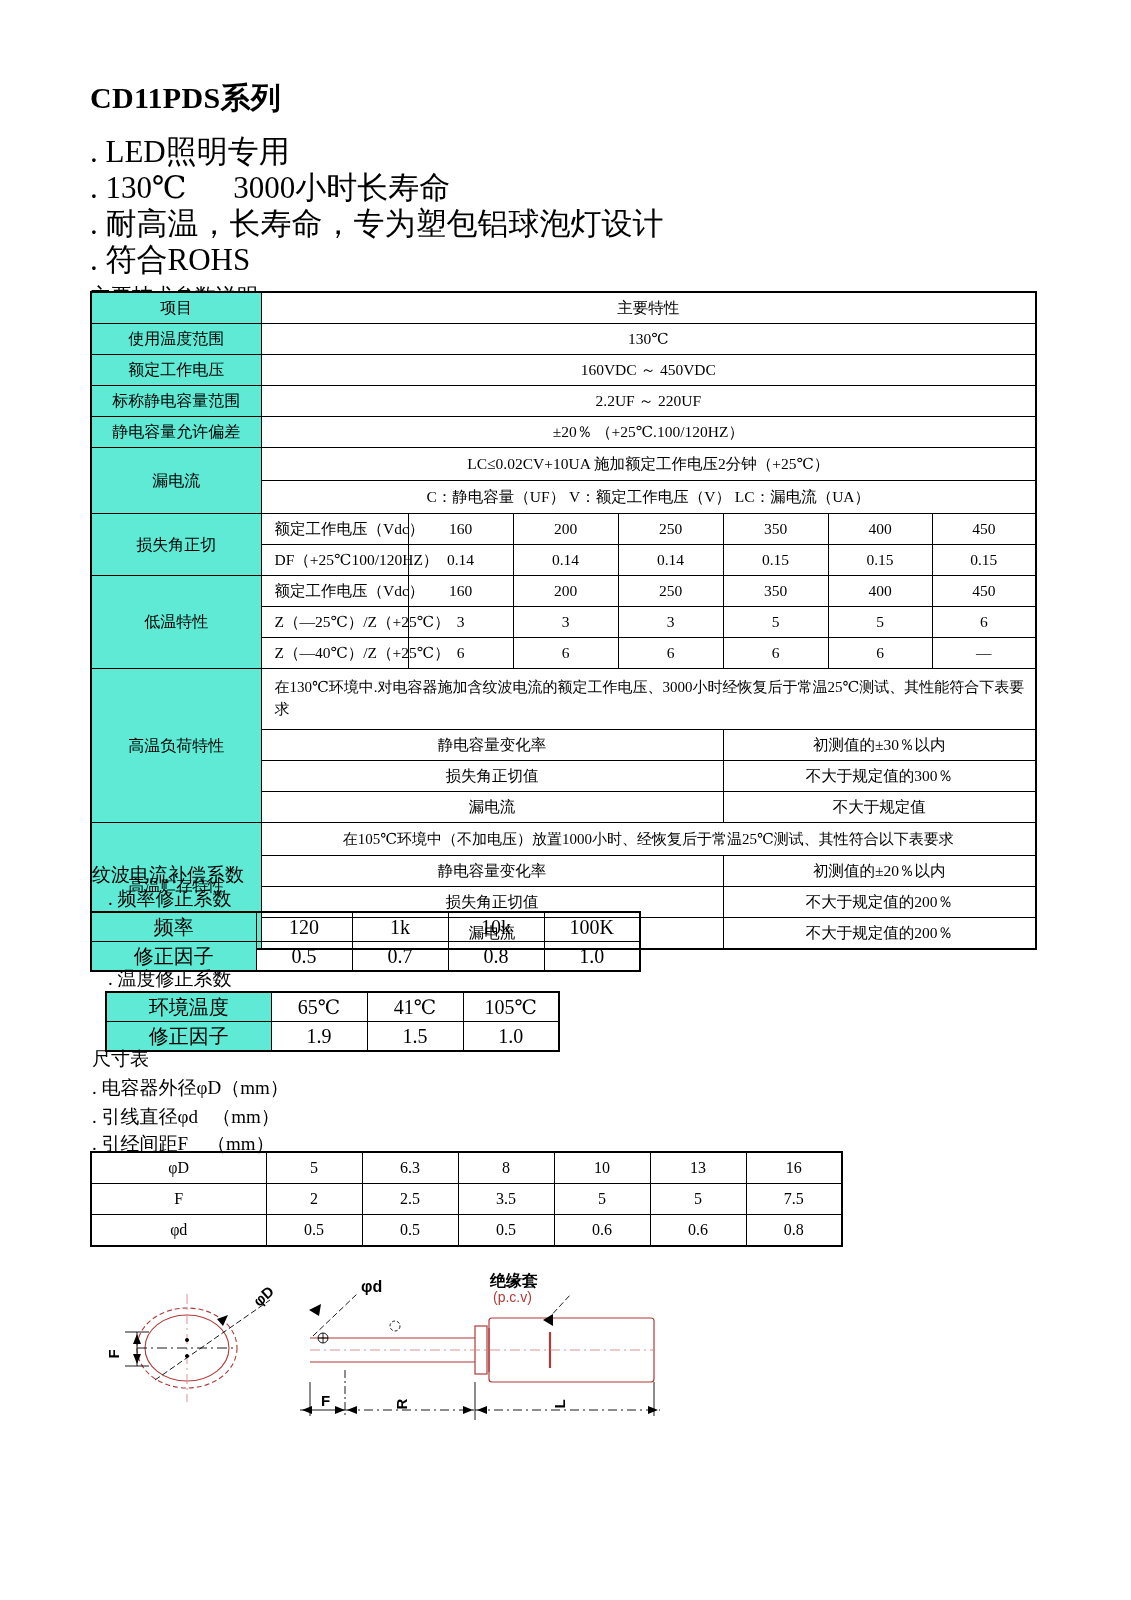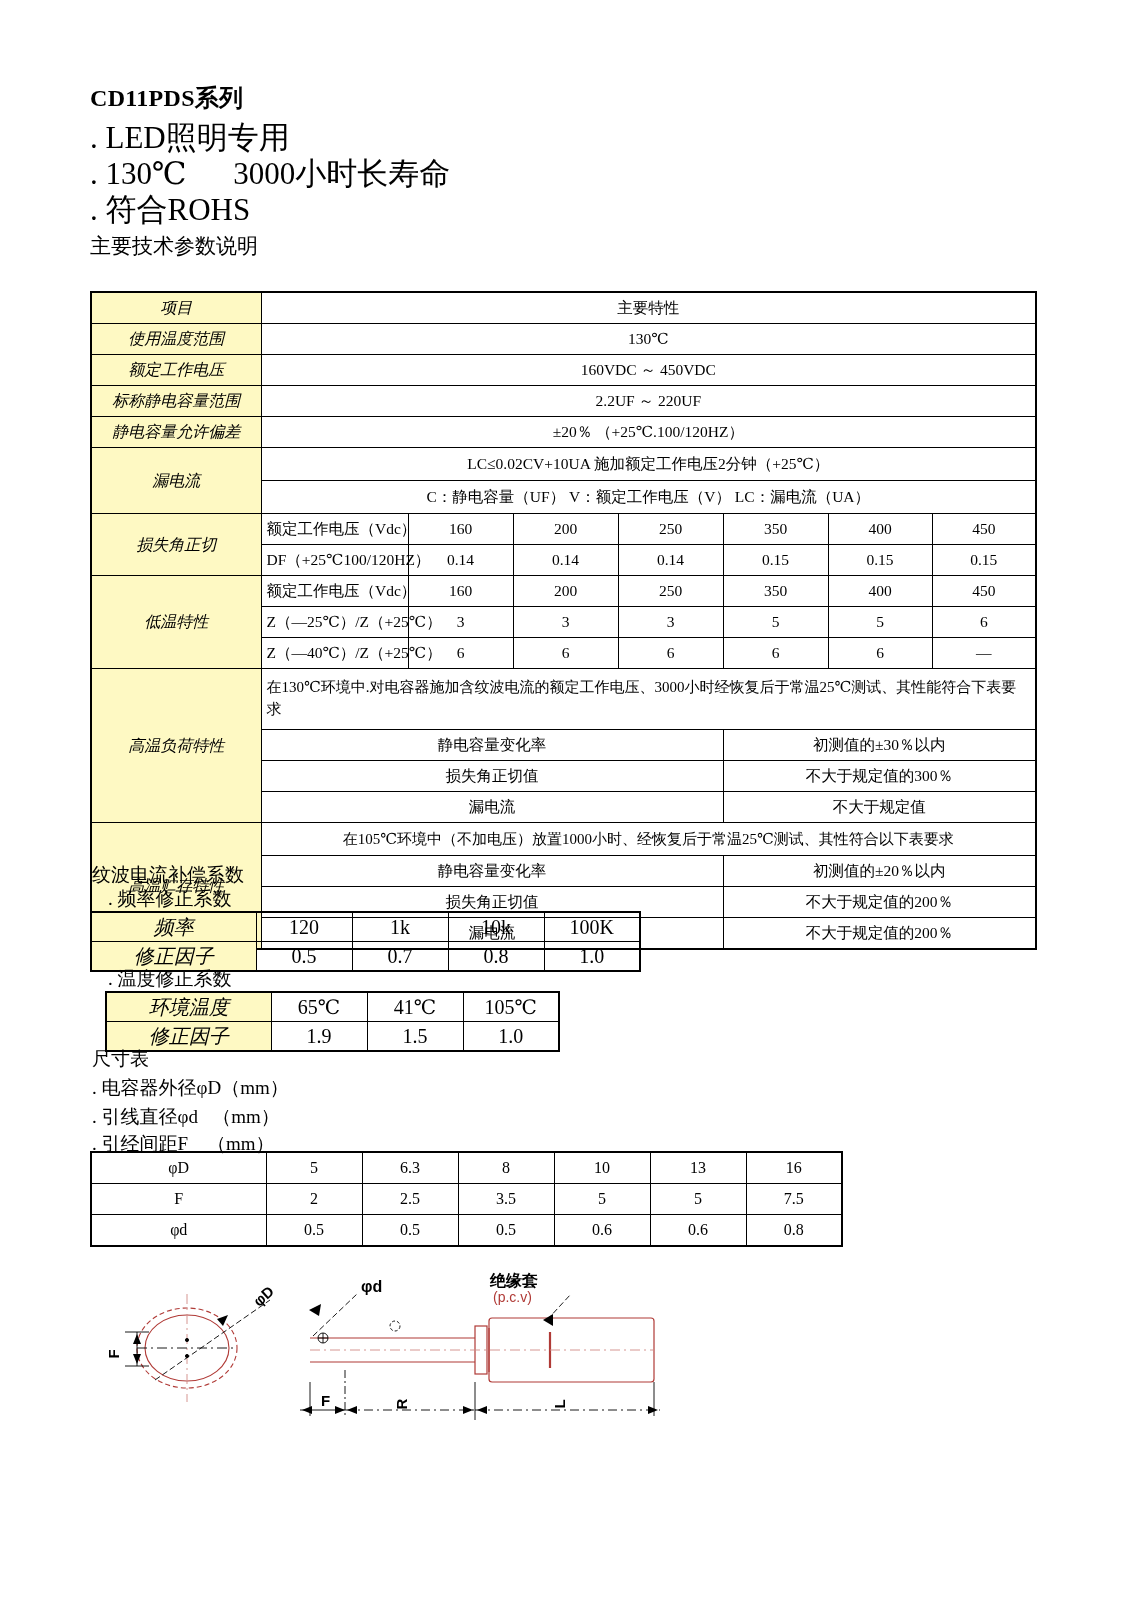--- a/index.html
+++ b/index.html
@@ -7,29 +7,29 @@
     width:1131px;height:1600px;
     background:#ffffff;
     font-family:"Liberation Serif","DejaVu Serif",serif;
     color:#000000;
     -webkit-font-smoothing:none;
   }
   .page{position:relative;width:1131px;height:1600px;overflow:hidden;}
 
   
   .head{position:absolute;left:90px;top:78px;width:950px;}
-  .title{font-size:24px;font-weight:bold;letter-spacing:.3px;line-height:40px;margin-bottom:2px;}
+  .title{font-size:30px;font-weight:bold;letter-spacing:.3px;line-height:40px;margin-bottom:16px;}
   .bullet{font-size:31px;line-height:36px;white-space:pre;}
   .subhead{font-size:21px;line-height:32px;margin-top:2px;}
 
   
   table{border-collapse:collapse;table-layout:fixed;}
   td{border:1px solid #000;padding:0;font-size:15.5px;text-align:center;vertical-align:middle;line-height:1.35;}
-  .green{background:#fef9c3;font-size:16px;font-style:italic;}
-  .lft{text-align:left;padding-left:5px;}
+  .green{background:#5eead4;font-size:16px;}
+  .lft{text-align:left;padding-left:13px;}
   .nw{white-space:nowrap;}
 
   
   #spec-table{position:absolute;left:90px;top:291px;width:945px;border:2px solid #000;}
   #spec-table td{height:30px;}
 
   
   .mini td{height:28px;font-size:20px;}
   #freq-table{position:absolute;left:90px;top:911px;border:2px solid #000;}
   #temp-table{position:absolute;left:90px;top:991px;border:2px solid #000;margin-left:15px;}
@@ -51,20 +51,21 @@
 </style>
 </head>
 <body>
 
 <div class="page">
 
   <div class="head">
     <div class="title">CD11PDS系列</div>
     <div class="bullet">. LED照明专用</div>
     <div class="bullet">. 130℃      3000小时长寿命</div>
+    <div class="bullet">. 耐高温，长寿命，专为塑包铝球泡灯设计</div>
     <div class="bullet">. 符合ROHS</div>
     <div class="subhead">主要技术参数说明</div>
   </div>
 
   <table id="spec-table">
     <colgroup>
       <col style="width:170px">
       <col style="width:147px">
       <col style="width:105px">
       <col style="width:105px">

